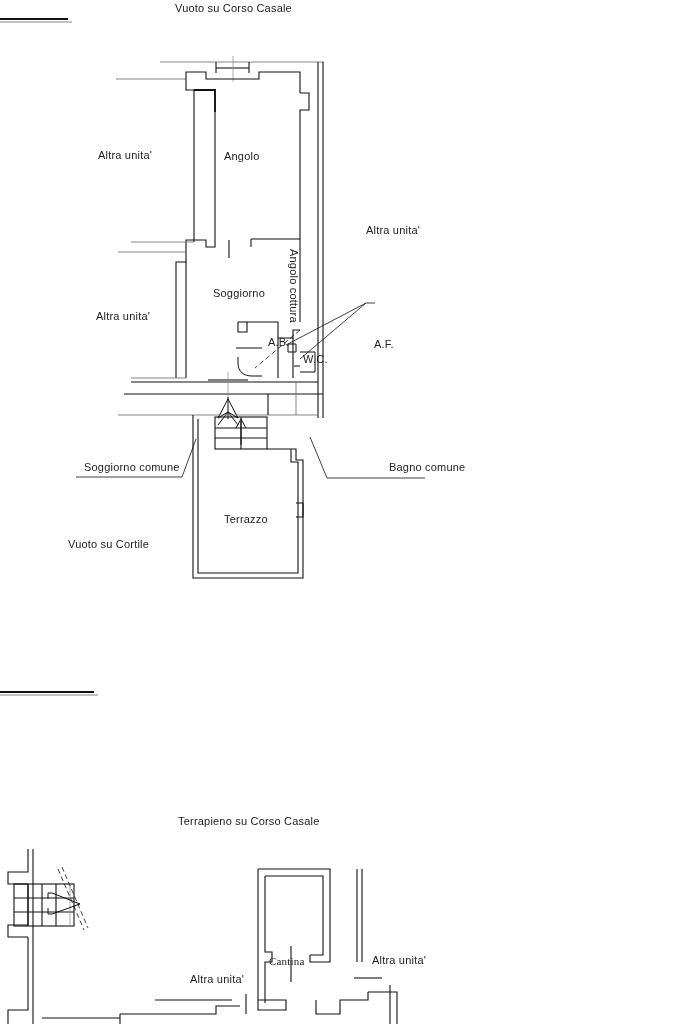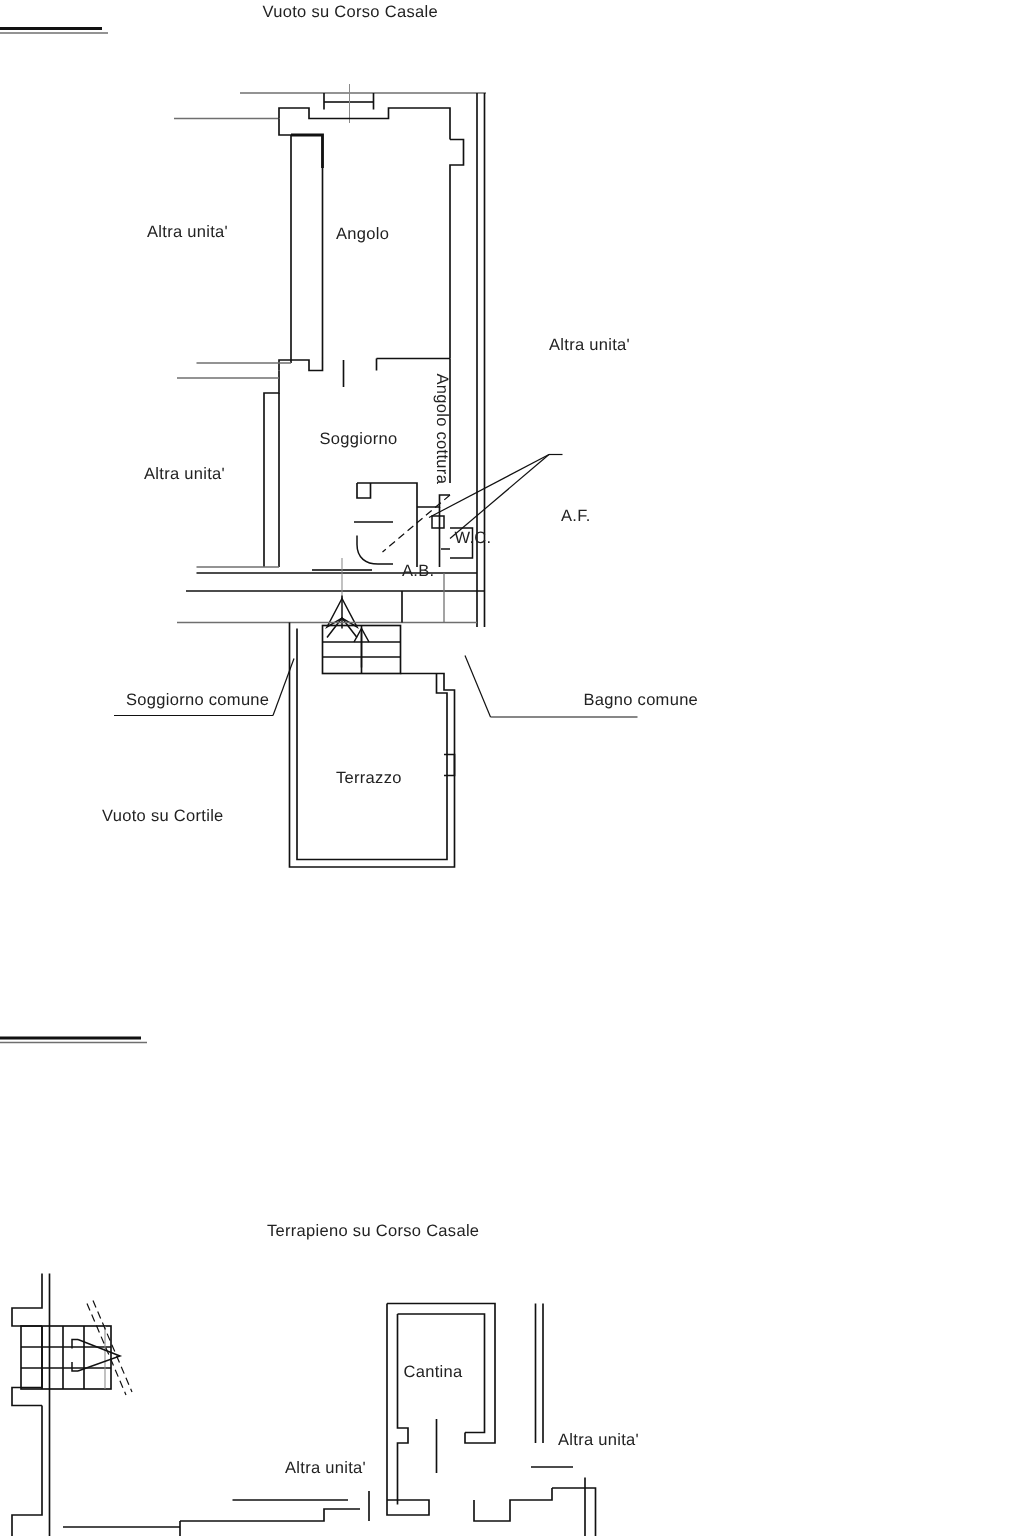--- a/index.html
+++ b/index.html
@@ -217,25 +217,25 @@
   <div class="label" style="left:224px; top:151px;">Angolo</div>
   <div class="label" style="left:213px; top:288px;">Soggiorno</div>
   <div class="label" style="left:224px; top:501px;margin-top:13px;">Terrazzo</div>
 
   <div class="label rot" style="left:299px; top:249px;">Angolo cottura</div>
 
   <div class="label" style="left:98px; top:150px;">Altra unita'</div>
   <div class="label" style="left:96px; top:311px;">Altra unita'</div>
   <div class="label" style="left:366px; top:225px;">Altra unita'</div>
   <div class="label" style="left:374px; top:299px;margin-top:40px;">A.F.</div>
-  <div class="label" style="left:268px; top:337px;margin-top:39px;">A.B.</div>
+  <div class="label" style="left:268px; top:337px;">A.B.</div>
   <div class="label" style="left:303px; top:354px;">W.C.</div>
   <div class="label" style="left:84px; top:462px;">Soggiorno comune</div>
   <div class="label" style="left:389px; top:462px;">Bagno comune</div>
   <div class="label" style="left:68px; top:539px;">Vuoto su Cortile</div>
 
   <div class="label title" style="left:178px; top:816px;text-align:right;">Terrapieno su Corso Casale</div>
 
-  <div class="label" style="left:269px; top:910px;">Cantina</div>
+  <div class="label" style="left:269px; top:956px;font-family:Liberation Serif, serif;">Cantina</div>
   <div class="label" style="left:190px; top:974px;">Altra unita'</div>
   <div class="label" style="left:372px; top:955px;">Altra unita'</div>
 
 </div>
 
 </body></html>

